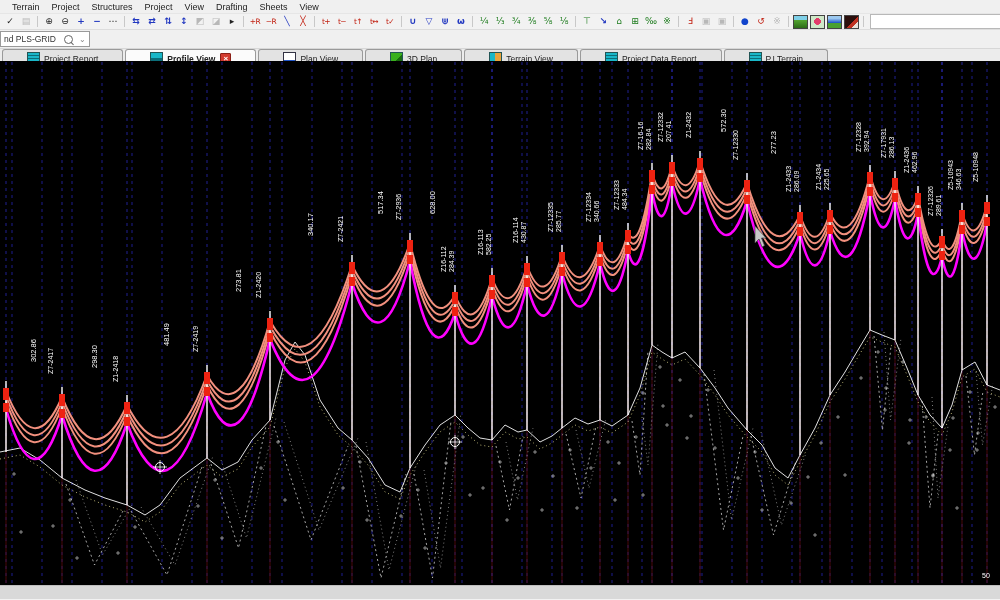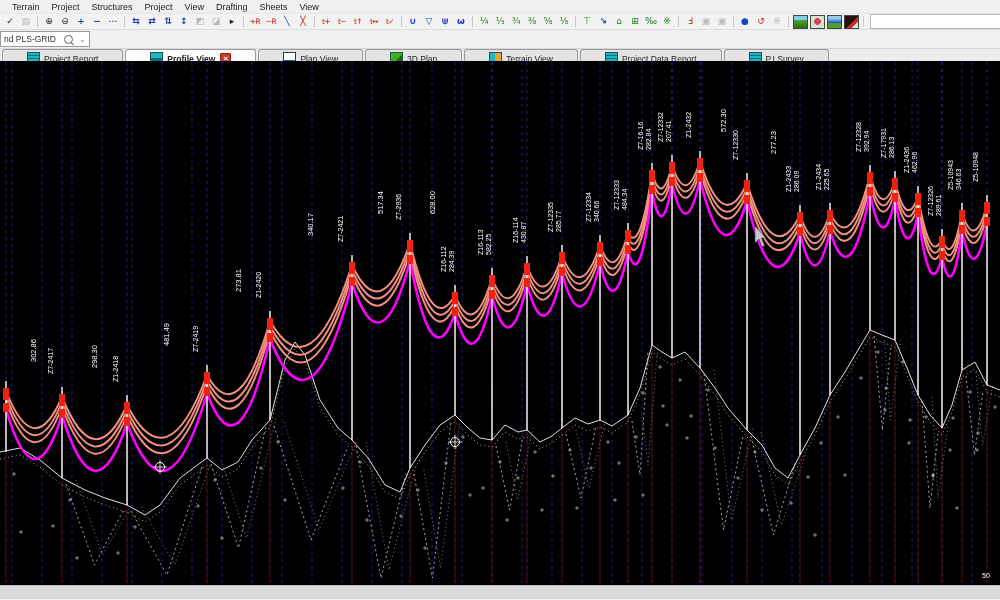--- a/index.html
+++ b/index.html
@@ -164,21 +164,21 @@
       <div class="tab">
         <span class="tabicon ti-sheets"></span>
         <span>Terrain View</span>
       </div>
       <div class="tab">
         <span class="tabicon ti-report"></span>
         <span>Project Data Report</span>
       </div>
       <div class="tab">
         <span class="tabicon ti-report"></span>
-        <span>P.I Survey</span>
+        <span>P.I Terrain</span>
       </div>
     </div>
 
   <div class="canvas" id="canvas"><svg width="1000" height="524" viewBox="0 61 1000 524">
         <line x1="12" y1="62" x2="12" y2="584" stroke="#1c1c8e" stroke-width="1" stroke-dasharray="3,4"></line>
         <line x1="42" y1="62" x2="42" y2="584" stroke="#1c1c8e" stroke-width="1" stroke-dasharray="3,4"></line>
         <line x1="72" y1="62" x2="72" y2="584" stroke="#1c1c8e" stroke-width="1" stroke-dasharray="3,4"></line>
         <line x1="102" y1="62" x2="102" y2="584" stroke="#1c1c8e" stroke-width="1" stroke-dasharray="3,4"></line>
         <line x1="132" y1="62" x2="132" y2="584" stroke="#1c1c8e" stroke-width="1" stroke-dasharray="3,4"></line>
         <line x1="162" y1="62" x2="162" y2="584" stroke="#1c1c8e" stroke-width="1" stroke-dasharray="3,4"></line>

